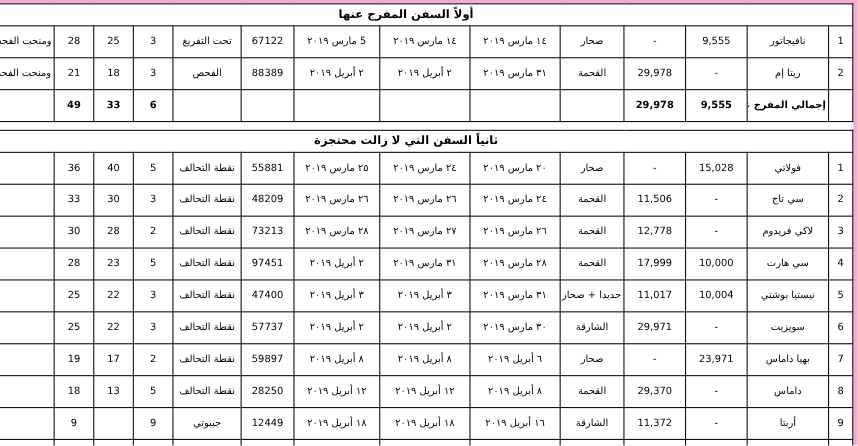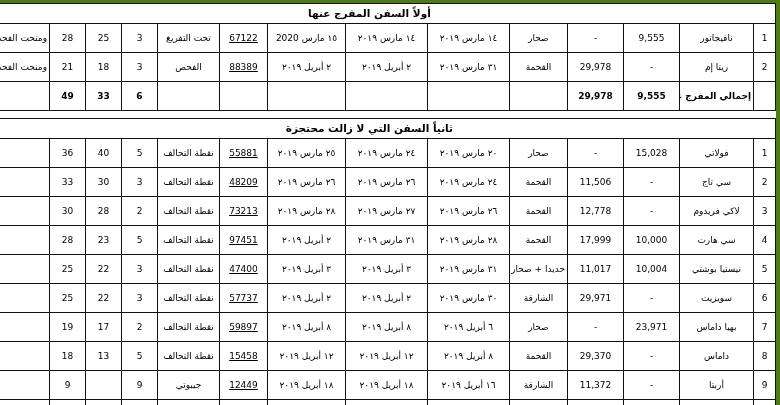--- a/index.html
+++ b/index.html
@@ -11,21 +11,21 @@
     width: 780px;
     height: 405px;
     font-family: "DejaVu Sans", "Liberation Sans", sans-serif;
     color: #000000;
     overflow: hidden;
   }
   .page {
     position: relative;
     width: 780px;
     height: 405px;
-    background: #4d7c0f;
+    background: #f9a8d4;
     box-sizing: border-box;
     padding: 3px 4px 0 4px;
   }
   table.doc {
     border-collapse: collapse;
     table-layout: fixed;
     width: 772px;
     margin: 0 auto;
     background: #ffffff;
   }
@@ -50,21 +50,21 @@
     border: none;
     height: 7px;
     padding: 0;
   }
   td.idx { width: 22px; font-size: 9.5px; }
   td.name { width: 74px; font-size: 9.5px; font-weight: normal; }
   td.numA { width: 56px; font-size: 9.5px; }
   td.numB { width: 56px; font-size: 9.5px; }
   td.dash { font-size: 11px; }
   td.cat { width: 58px; font-size: 9px; }
-  td.tonnage { width: 48px; font-size: 9.5px; text-decoration: underline; }
+  td.tonnage { width: 48px; font-size: 9.5px; }
   td.d1 { width: 82px; font-size: 8.5px; }
   td.d2 { width: 82px; font-size: 8.5px; }
   td.d3 { width: 78px; font-size: 8.5px; }
   td.reason { width: 62px; font-size: 8.5px; }
   td.c1 { width: 36px; font-size: 9.5px; }
   td.c2 { width: 36px; font-size: 9.5px; }
   td.c3 { width: 36px; font-size: 9.5px; }
   td.note { width: 86px; font-size: 7.5px; line-height: 1.25; white-space: normal; }
   td.total { font-weight: bold; font-size: 9.5px; }
 </style>
@@ -96,21 +96,21 @@
       </tr>
 
       <tr>
         <td class="idx">1</td>
         <td class="name">نافيجاتور</td>
         <td class="numA">9,555</td>
         <td class="numB dash">-</td>
         <td class="cat">صحار</td>
         <td class="d3">١٤ مارس ٢٠١٩</td>
         <td class="d2">١٤ مارس ٢٠١٩</td>
-        <td class="d1">١٥ مارس 2020</td>
+        <td class="d1">5 مارس ٢٠١٩</td>
         <td class="tonnage">67122</td>
         <td class="reason">تحت التفريغ</td>
         <td class="c1">3</td>
         <td class="c2">25</td>
         <td class="c3">28</td>
         <td class="note">ومنحت الفحص بتاريخ ٢٠/١٩/١٥م</td>
       </tr>
 
       <tr>
         <td class="idx">2</td>
@@ -275,21 +275,21 @@
 
       <tr>
         <td class="idx">8</td>
         <td class="name">داماس</td>
         <td class="numA dash">-</td>
         <td class="numB">29,370</td>
         <td class="cat">القحمة</td>
         <td class="d3">٨ أبريل ٢٠١٩</td>
         <td class="d2">١٢ أبريل ٢٠١٩</td>
         <td class="d1">١٢ أبريل ٢٠١٩</td>
-        <td class="tonnage">15458</td>
+        <td class="tonnage">28250</td>
         <td class="reason">نقطة التحالف</td>
         <td class="c1">5</td>
         <td class="c2">13</td>
         <td class="c3">18</td>
         <td class="note"></td>
       </tr>
 
       <tr>
         <td class="idx">9</td>
         <td class="name">أربتا</td>

